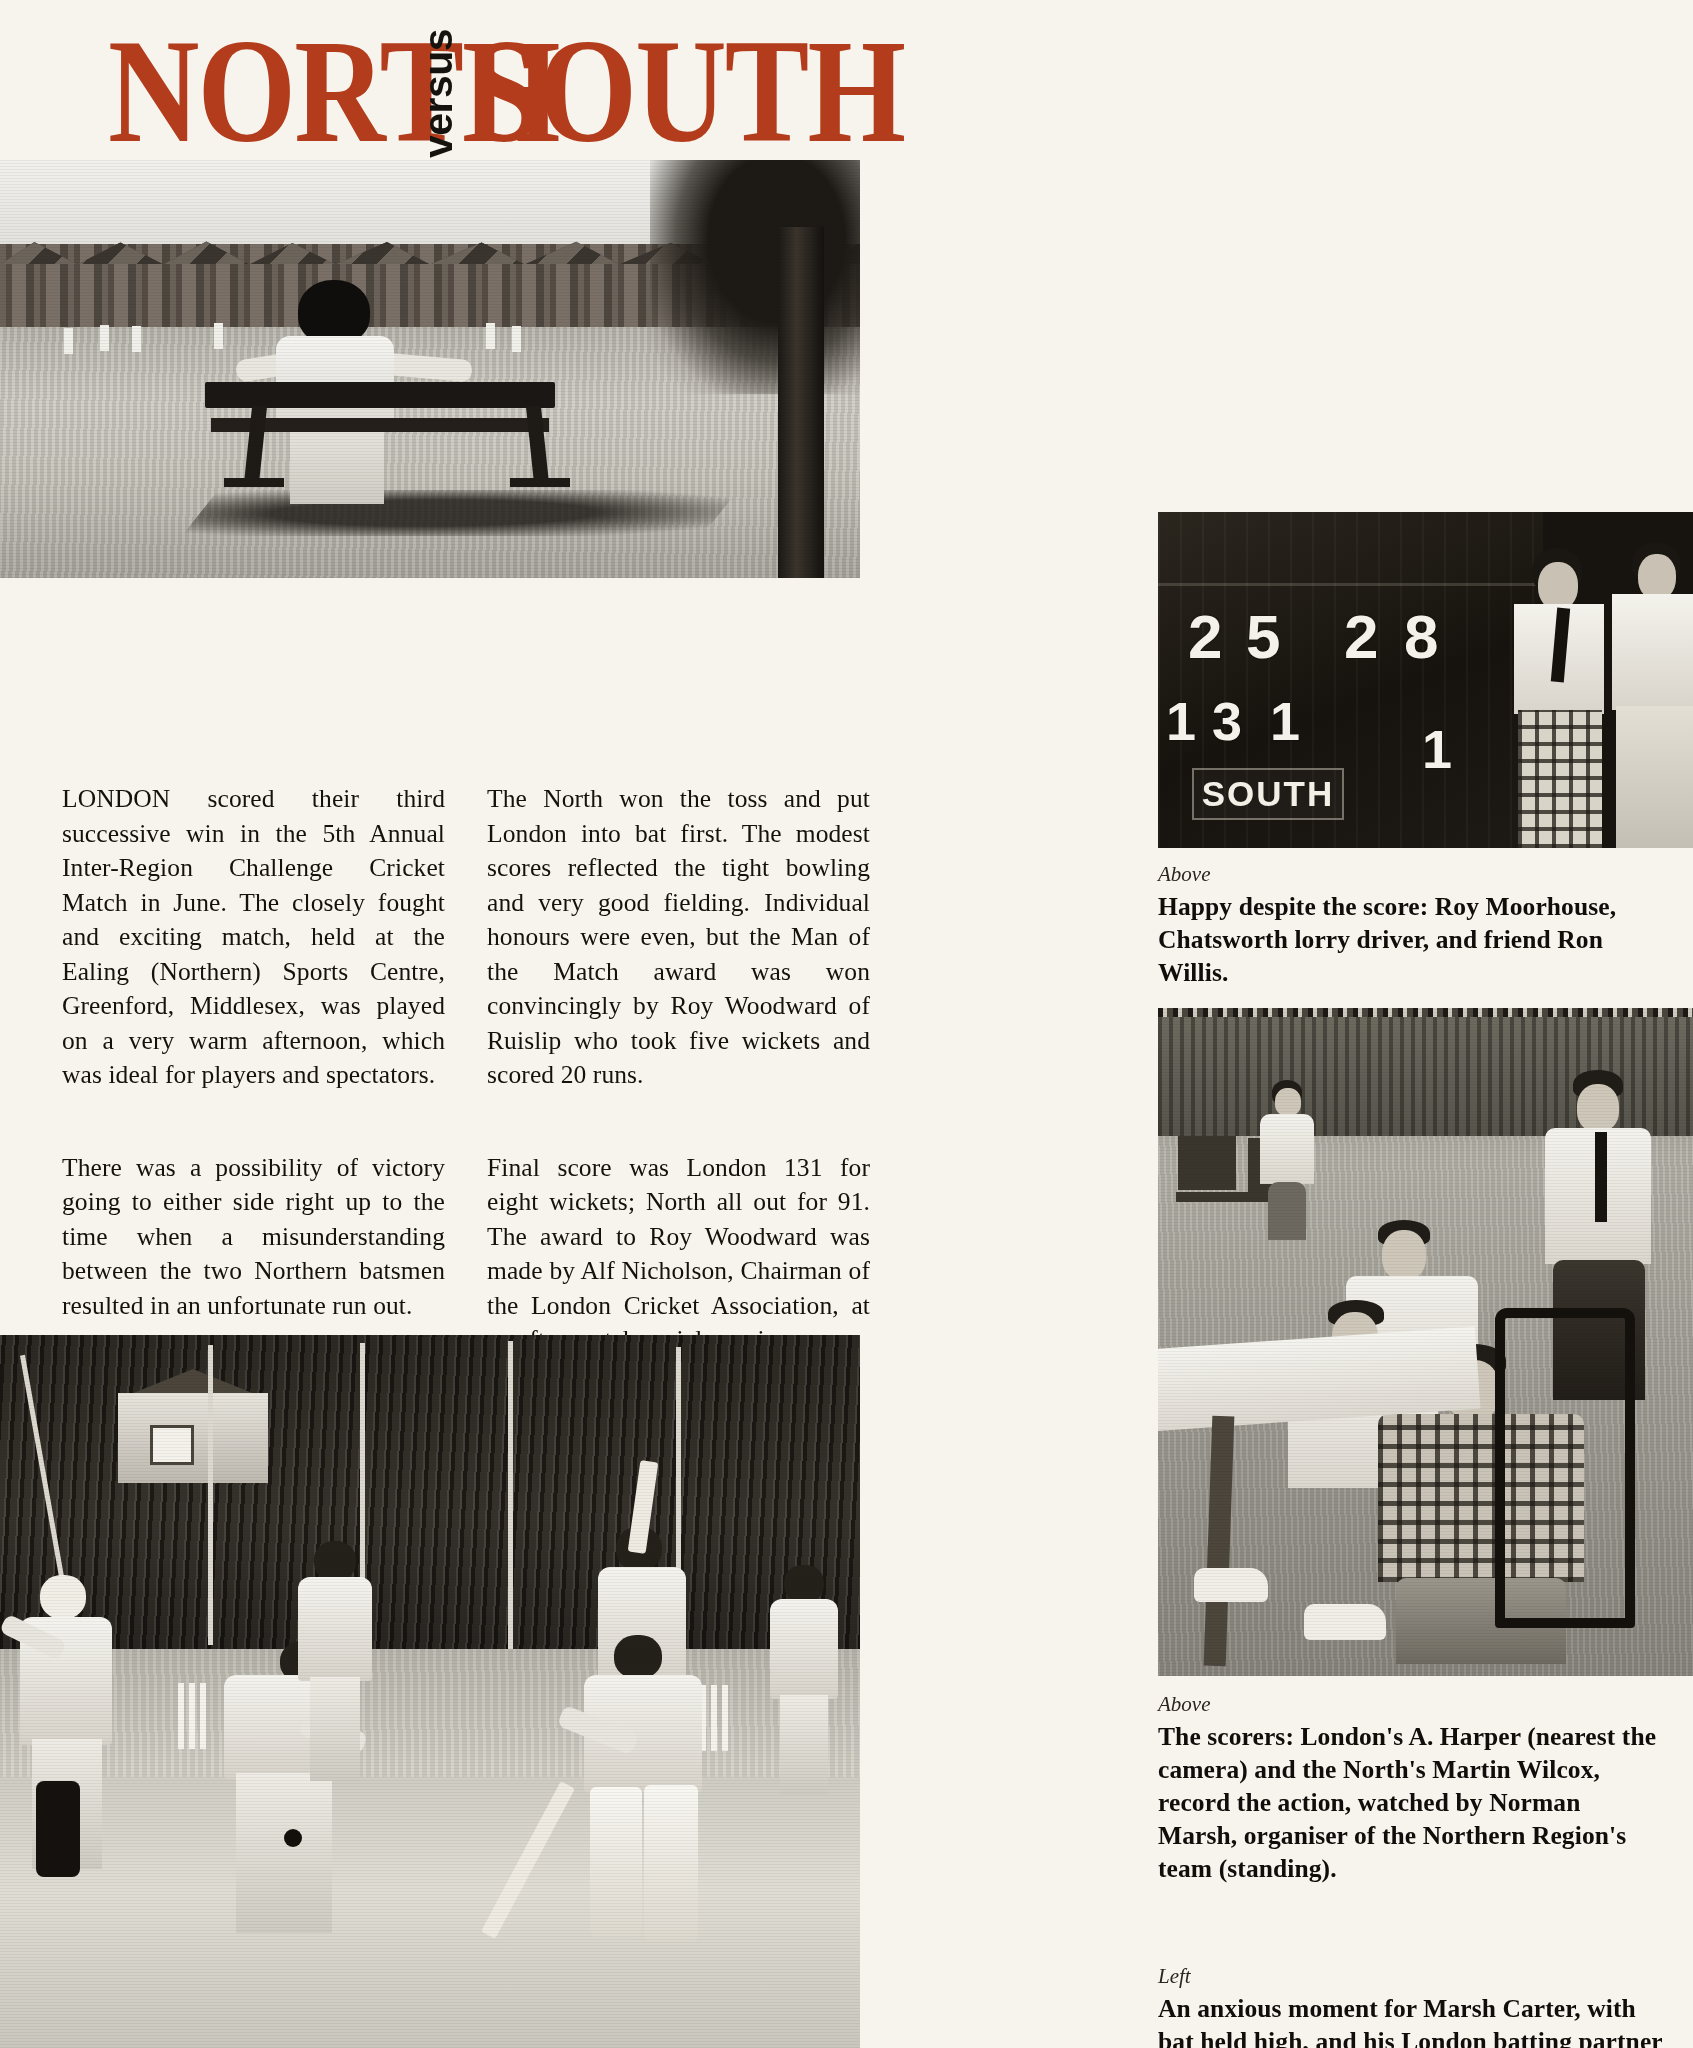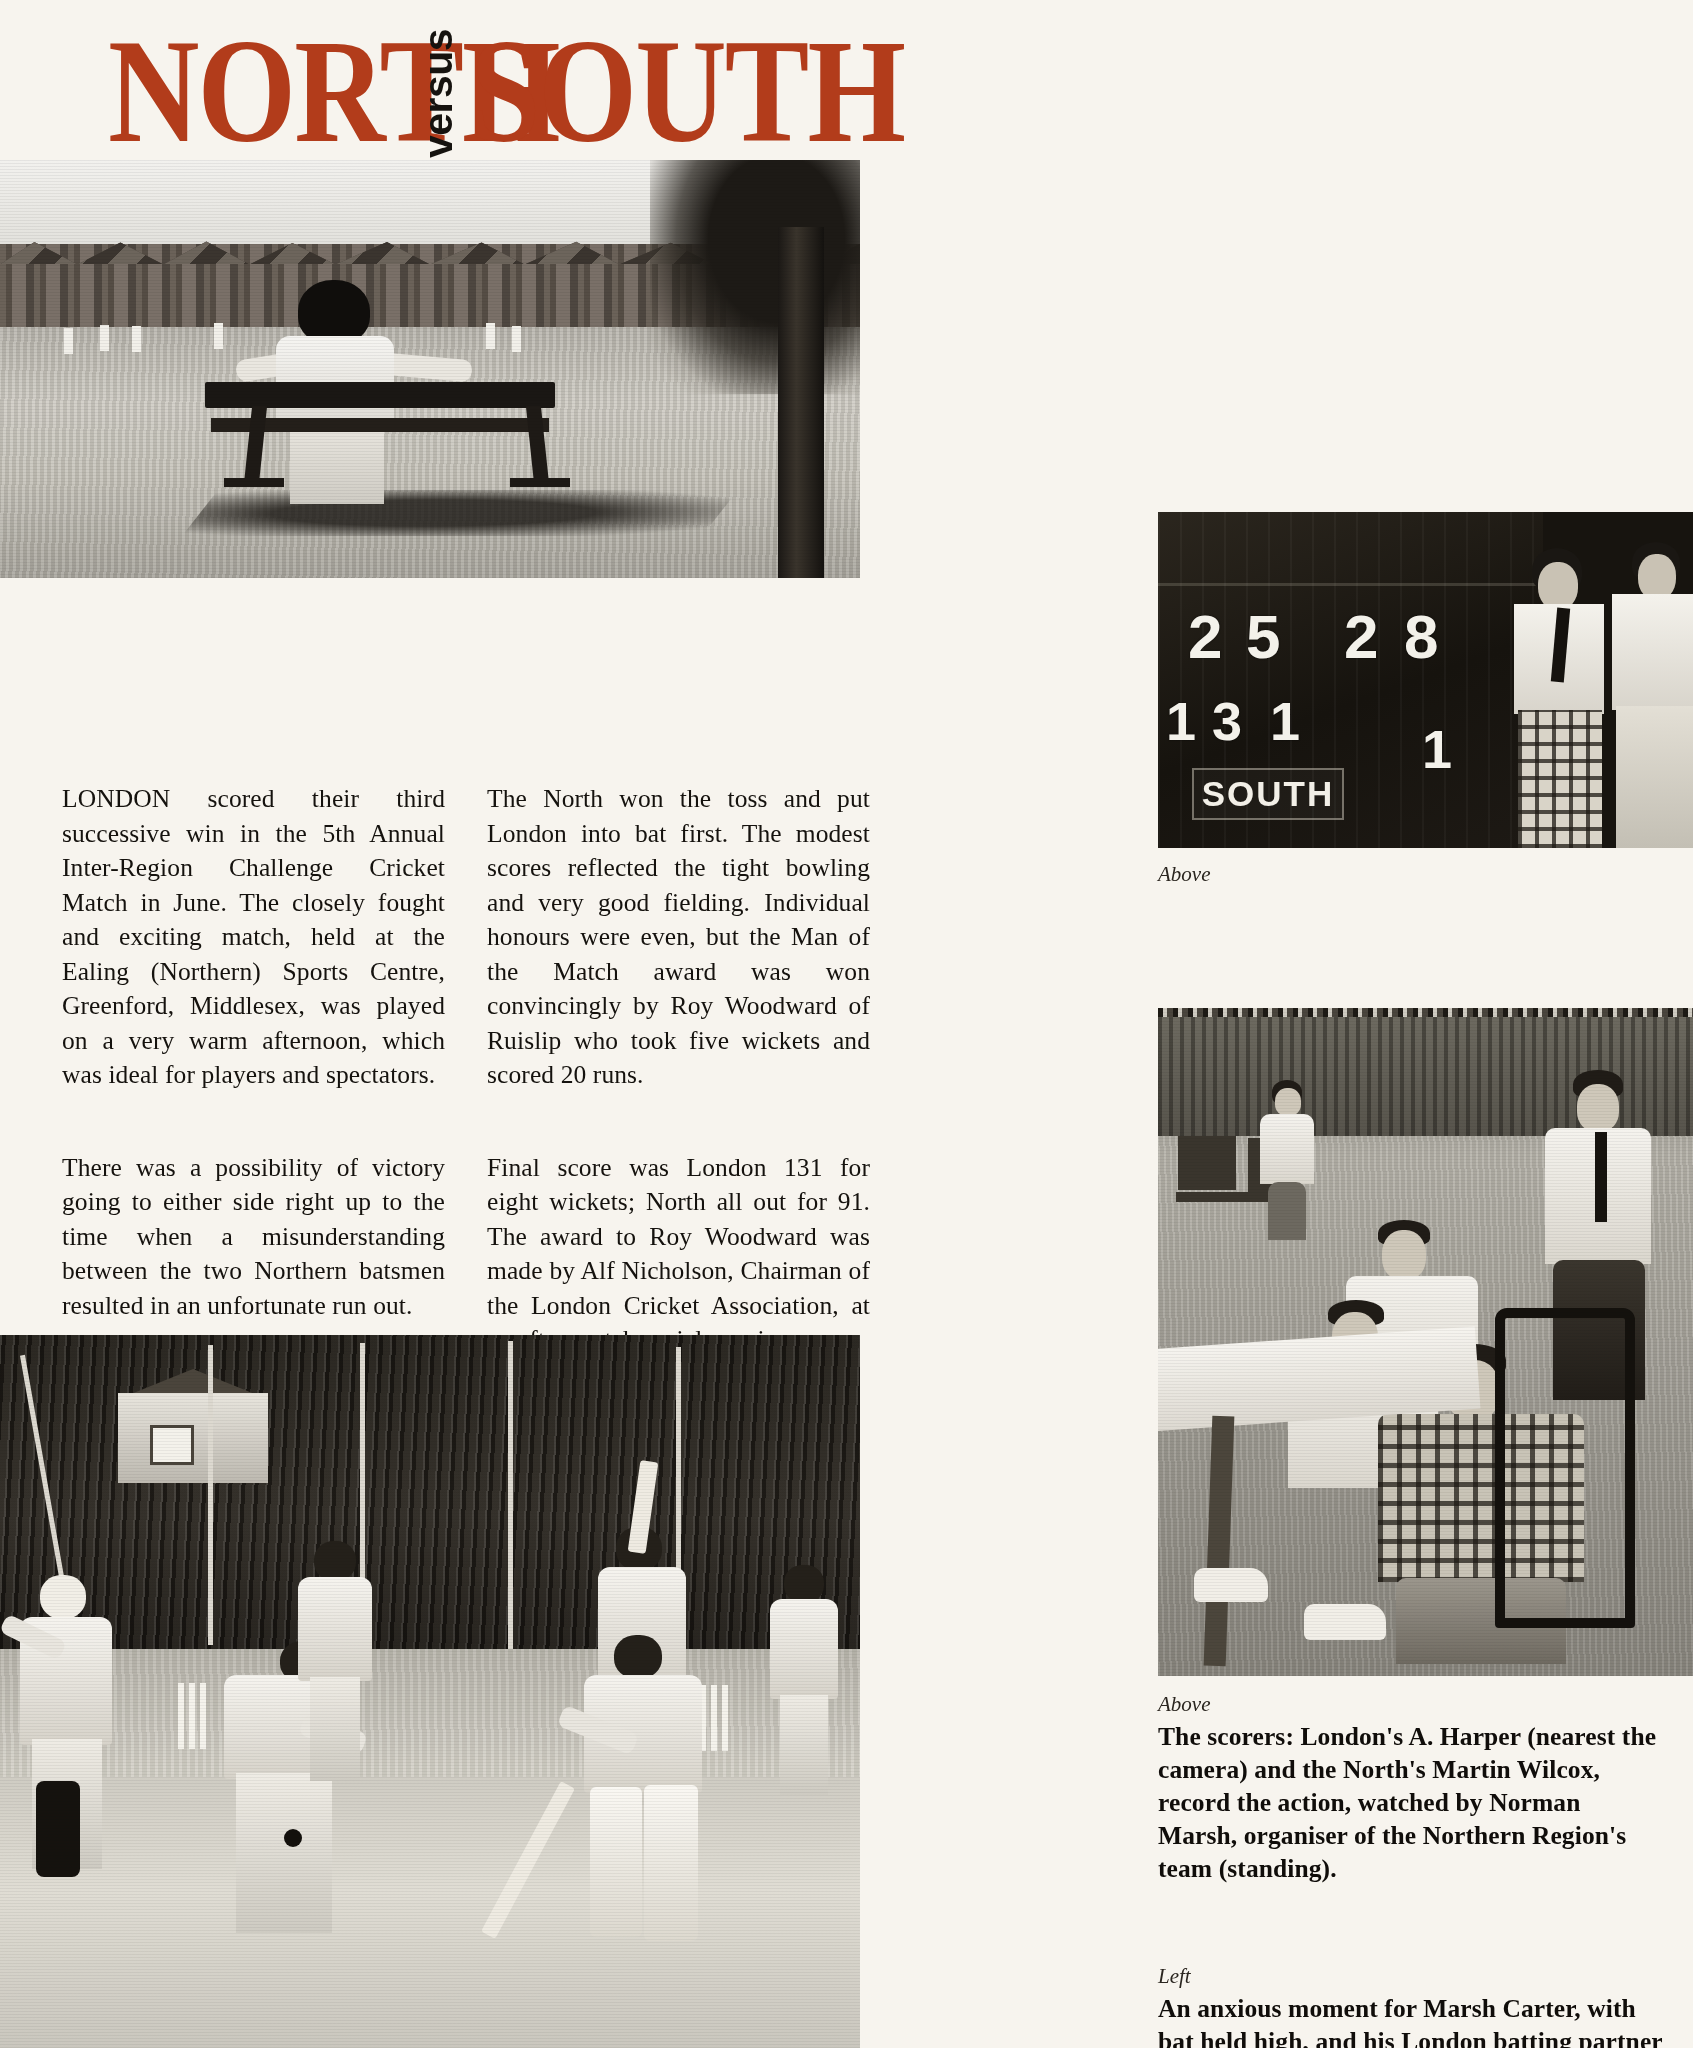--- a/index.html
+++ b/index.html
@@ -391,20 +391,21 @@
     <div class="man" style="left:452px; width:96px; height:306px;">
       <div class="m-hair" style="left:22px; top:0;   width:48px; height:40px;"></div>
       <div class="m-head" style="left:28px; top:12px;width:38px; height:46px;"></div>
       <div class="m-shirt" style="left:2px;  top:52px;width:90px; height:116px;"></div>
       <div class="m-trousers-plain" style="left:6px; top:164px; width:84px; height:142px;"></div>
     </div>
   </div>
 
   <div class="caption" id="caption-scoreboard">
     <p class="cap-dir">Above</p>
+    <p class="cap-text">Happy despite the score: Roy Moorhouse, Chatsworth lorry driver, and friend Ron Willis.</p>
   </div>
 
   <div class="photo" id="photo-scorers">
     <div class="bg-grass"></div>
     <div class="hedge"></div>
     <div class="top-strip"></div>
 
     <div class="deckchair" style="left:20px;  top:128px; width:58px; height:54px;"></div>
     <div class="deckchair" style="left:90px;  top:130px; width:52px; height:56px;"></div>
     <div class="deckchair" style="left:18px;  top:184px; width:120px;height:10px;"></div>

